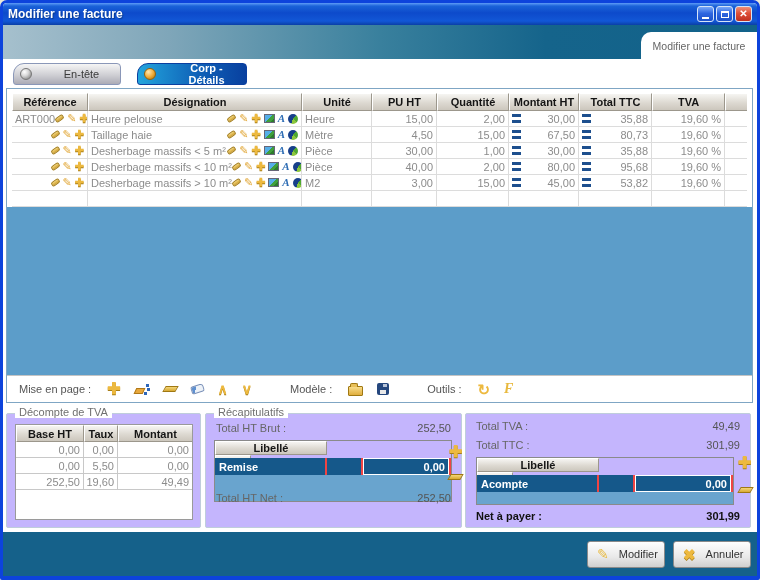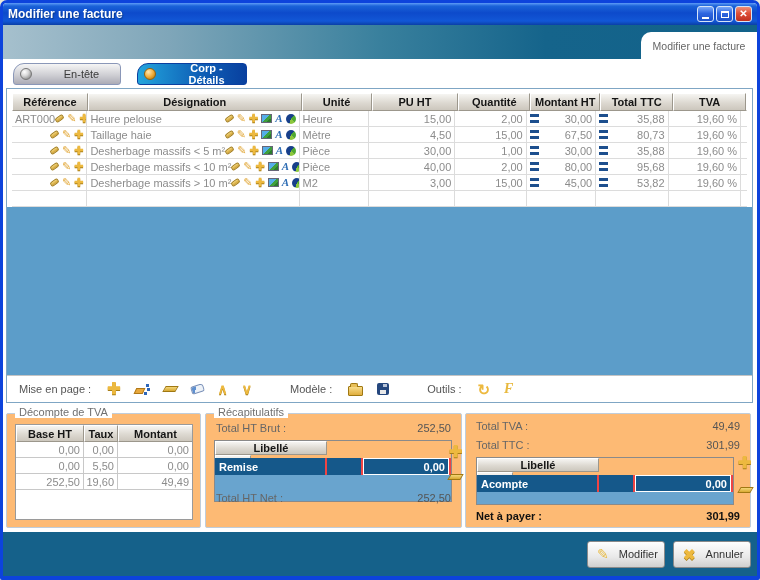--- a/index.html
+++ b/index.html
@@ -27,21 +27,21 @@
   .ball-silver{background:radial-gradient(circle at 35% 30%,#FFF,#D8D8D8 40%,#8A8A8A 85%);border:1px solid #777;box-sizing:border-box;}
   .ball-orange{background:radial-gradient(circle at 35% 30%,#FFE8B0,#F2AE3C 50%,#B87808 90%);border:1px solid #96620A;box-sizing:border-box;}
   
   .panel{position:absolute;left:3px;top:85px;width:747px;height:315px;border:1px solid #7FA6C4;border-radius:0;background:#5C9DC9;display:flex;flex-direction:column;overflow:hidden;box-sizing:border-box;}
   .gridwrap{background:#fff;padding:4px 5px 0 5px;}
   .gh,.gr{display:flex;}
   .gh{height:18px;}
   .hc{background:linear-gradient(180deg,#F6F5F2,#DDD9D1 55%,#CCC7BD);border-top:1px solid #fff;border-left:1px solid #fff;border-right:1px solid #9C978C;border-bottom:1px solid #9C978C;box-sizing:border-box;display:flex;align-items:center;justify-content:center;font-size:11px;font-weight:bold;color:#151515;}
   .gr{height:16px;font-size:11px;color:#8C8C8C;background:#fff;}
   .gc{border-right:1px solid #DCDCDC;border-bottom:1px solid #DCDCDC;box-sizing:border-box;display:flex;align-items:center;padding:0 3px;overflow:hidden;white-space:nowrap;}
-  .w-ref{width:76px}.w-des{width:214px}.w-uni{width:70px}.w-pu{width:87px}.w-qte{width:72px}.w-mht{width:70px}.w-ttc{width:73px}.w-tva{width:73px}.w-fill{flex:1;border-right:none;}
+  .w-ref{width:76px}.w-des{width:214px}.w-uni{width:70px}.w-pu{width:65px}.w-qte{width:72px}.w-mht{width:70px}.w-ttc{width:73px}.w-tva{width:73px}.w-fill{flex:1;border-right:none;}
   .num{justify-content:flex-end;}
   .split{justify-content:space-between;}
   .icoset{display:flex;align-items:center;gap:3px;}
   .bluefill{flex:1;}
   
   .tbar{background:#fff;border-top:1px solid #C4C4C4;height:26px;display:flex;align-items:center;padding-left:12px;font-size:11px;color:#555;gap:14px;}
   .tbar .lbl{margin-right:2px;}
   .gap{width:10px;}
   
   .ic{display:inline-block;flex-shrink:0;}
@@ -62,21 +62,21 @@
   .i-folder{position:relative;width:15px;height:10px;background:linear-gradient(180deg,#F8DC8A,#E0AE3E);border:1px solid #A07812;border-radius:1px;margin-top:3px;box-sizing:border-box;}
   .i-folder::before{content:"";position:absolute;top:-4px;left:1px;width:6px;height:3px;background:#E8C05A;border:1px solid #A07812;border-bottom:none;border-radius:2px 2px 0 0;}
   .i-floppy{position:relative;width:12px;height:12px;background:#25477E;border-radius:2px;}
   .i-floppy::before{content:"";position:absolute;left:3px;bottom:1px;width:6px;height:4px;background:#E8E8E8;}
   .i-floppy::after{content:"";position:absolute;right:2px;top:1px;width:4px;height:3px;background:#B8C4D8;}
   .i-refresh{color:#EDB93F;font-weight:bold;font-size:15px;line-height:1;}
   .i-fx{color:#E8B93E;font-family:"Liberation Serif",serif;font-style:italic;font-weight:bold;font-size:14px;line-height:1;}
   .i-x{color:#EDB93F;font-size:15px;font-weight:bold;line-height:1;text-shadow:0 1px 0 #A87E18;}
   .i-pencil-lg{color:#E8B93E;font-size:14px;line-height:1;}
   
-  .fs{position:absolute;border:1px solid #BFCDDB;border-radius:2px;background:#fdba74;box-sizing:border-box;}
+  .fs{position:absolute;border:1px solid #BFCDDB;border-radius:2px;background:#c4b5fd;box-sizing:border-box;}
   .leg{position:absolute;top:-8px;left:8px;background:#fff;padding:0 4px;font-size:11px;color:#707070;}
   .fs1{left:3px;top:410px;width:195px;height:115px;}
   .fs2{left:202px;top:410px;width:257px;height:115px;}
   .fs3{left:462px;top:410px;width:286px;height:115px;}
   
   .t2{position:absolute;left:8px;top:10px;width:178px;height:96px;border:1px solid #9A9A9A;box-sizing:border-box;background:#fff;}
   .t2 .gh{height:17px;}
   .tr2{display:flex;height:16px;font-size:11px;color:#8C8C8C;}
   .tc2{border-right:1px solid #C8C8C8;border-bottom:1px solid #C8C8C8;display:flex;align-items:center;justify-content:flex-end;padding:0 3px;box-sizing:border-box;}
   .w-base{width:68px}.w-taux{width:34px}.w-mont{width:74px;border-right:none;}

